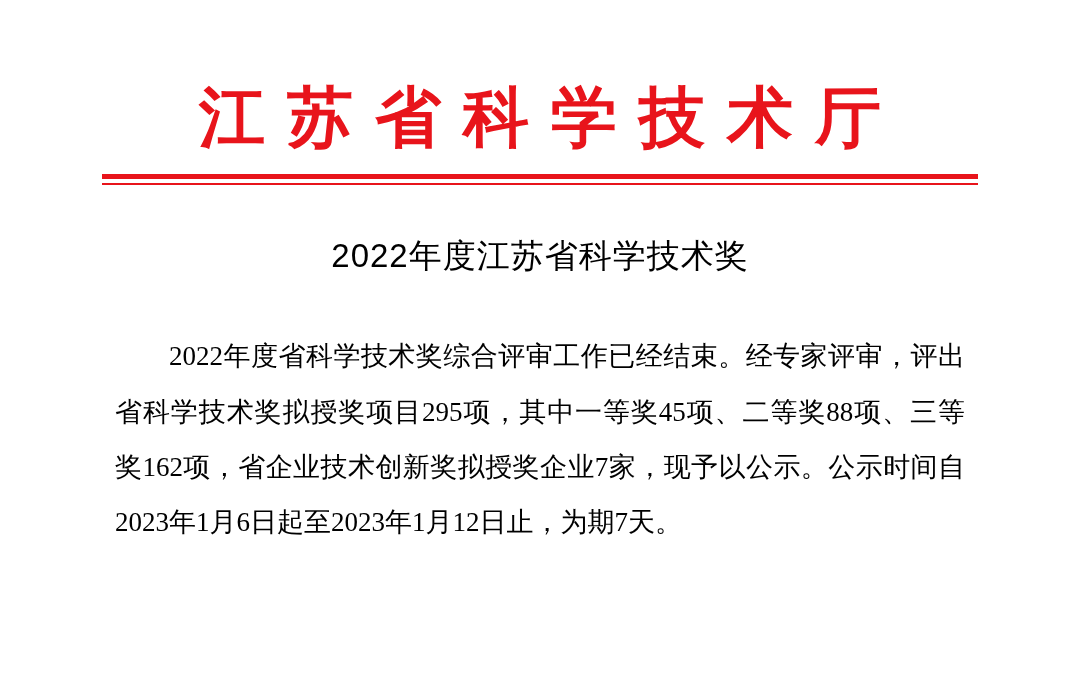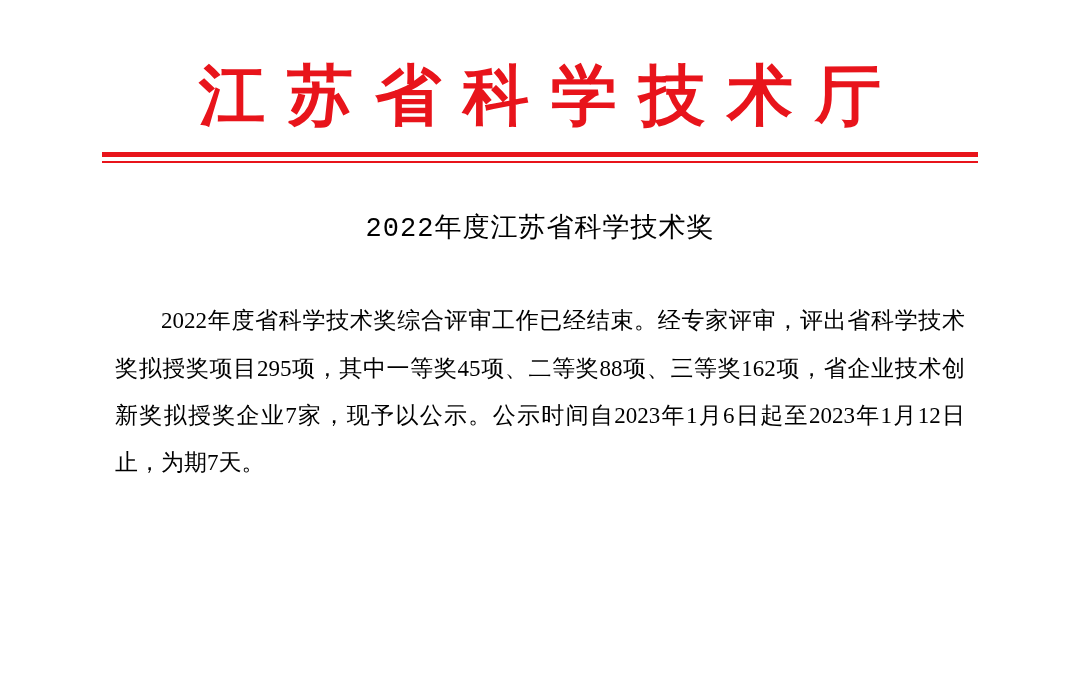--- a/index.html
+++ b/index.html
@@ -15,21 +15,21 @@
   }
   .page {
     position: relative;
     width: 1080px;
     height: 700px;
     box-sizing: border-box;
   }
 
   
   .letterhead {
-    padding-top: 58px;
+    padding-top: 80px;
   }
   .letterhead-title {
     text-align: center;
     color: #e8141b;
     font-family: "Liberation Serif", serif;
     font-weight: bold;
     font-size: 66px;
     letter-spacing: 22px;
     text-indent: 22px;
     line-height: 1.15;
@@ -51,35 +51,35 @@
     height: 2px;
     background: #e8141b;
     width: 100%;
   }
 
   
   .doc-title {
     margin-top: 44px;
     text-align: center;
     color: #000000;
-    font-family: Liberation Mono, monospace;
-    font-size: 27px;
+    font-family: Liberation Sans, sans-serif;
+    font-size: 33px;
     line-height: 1.65;
     letter-spacing: 1px;
   }
   .doc-title-line {
     display: block;
   }
 
   
   .doc-body {
     margin: 46px auto 0 auto;
     width: 850px;
     font-family: "Liberation Serif", serif;
-    font-size: 23px;
+    font-size: 27px;
     line-height: 2.05;
     color: #000000;
     text-align: justify;
     text-justify: inter-ideograph;
   }
   .doc-body p {
     margin: 0;
     text-indent: 2em;
   }
 </style>

